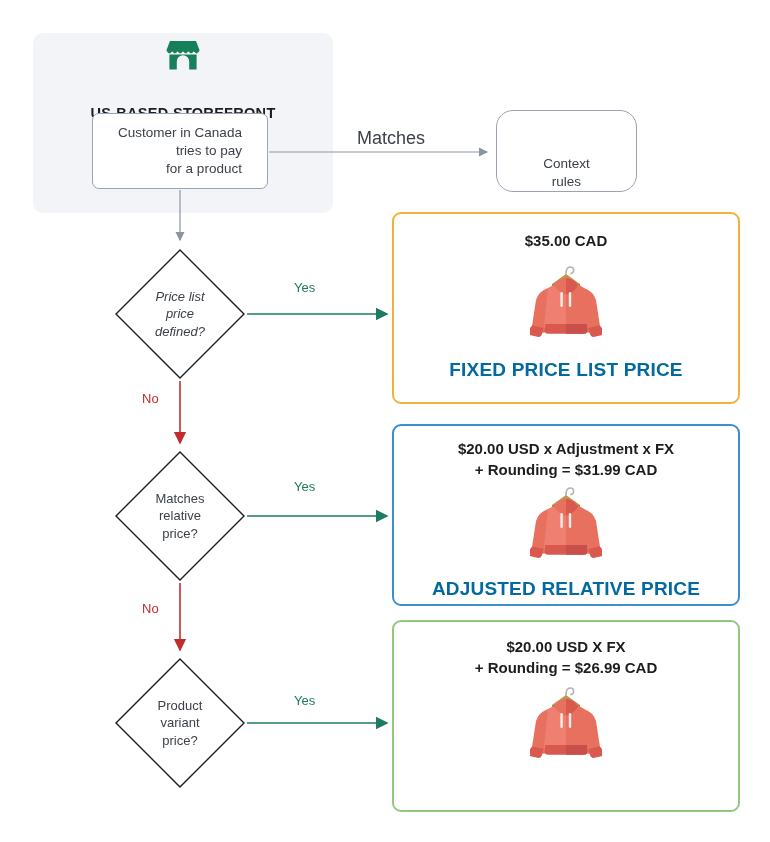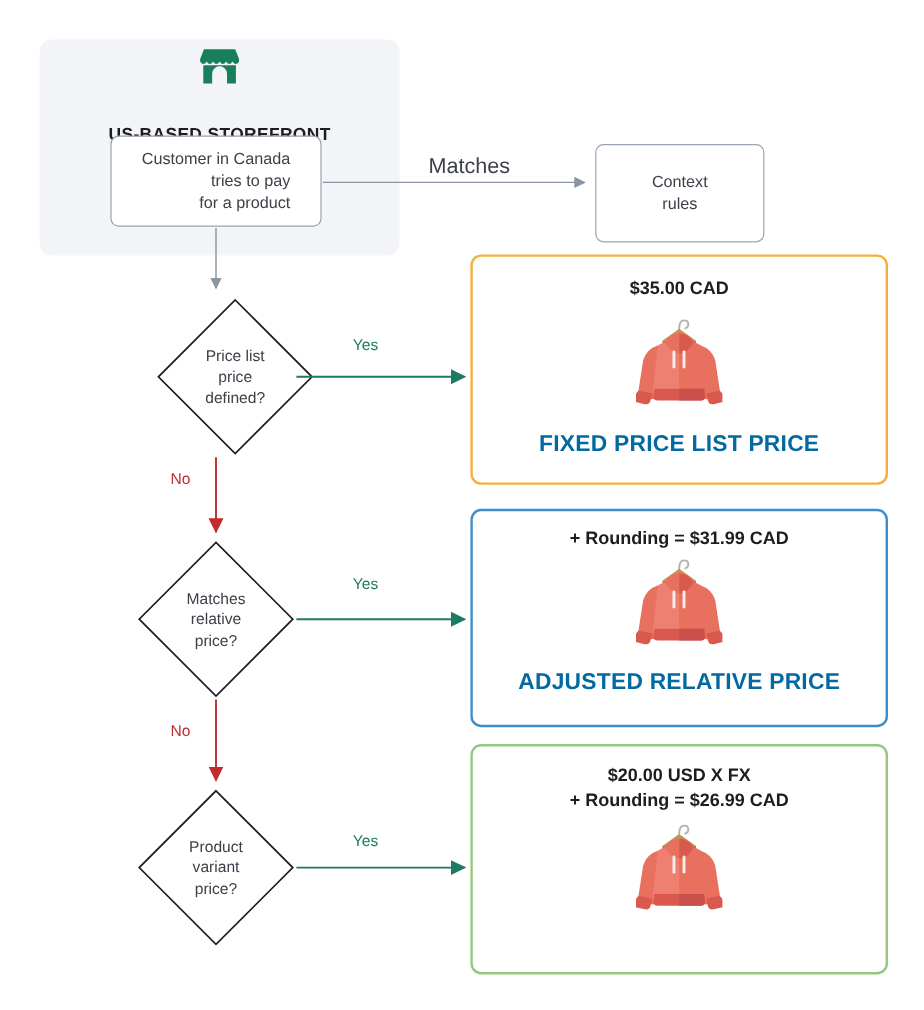--- a/index.html
+++ b/index.html
@@ -71,26 +71,25 @@
   }
 
   .context-box {
     position: absolute;
     left: 496px;
     top: 110px;
     width: 141px;
     height: 82px;
     background: #ffffff;
     border: 1px solid #9aa3b0;
-    border-radius: 7px;
+    border-radius: 17px;
     box-sizing: border-box;
     display: flex;
-    align-items: center;
+    align-items: flex-end;
     justify-content: center;
-    margin-top: 10px;
   }
   .context-box .ctx-text {
     font-size: 13.5px;
     line-height: 18px;
     color: #3c4149;
     text-align: center;
   }
 
   .matches-label {
     position: absolute;
@@ -221,21 +220,21 @@
 
   <div class="context-box">
     <div class="ctx-text">
       <div>Context</div>
       <div>rules</div>
     </div>
   </div>
 
   <div class="matches-label">Matches</div>
 
-  <div class="diamond-wrap" style="left:130px; top:248px;">
+  <div class="diamond-wrap" style="left:114px; top:248px;font-style:italic;">
     <svg width="132" height="132" aria-hidden="true">
       <polygon points="66,2 130,66 66,130 2,66" fill="#ffffff" stroke="#1d1d1f" stroke-width="1.4"></polygon>
     </svg>
     <div class="diamond-label">
       <div>
         <div>Price list</div>
         <div>price</div>
         <div>defined?</div>
       </div>
     </div>
@@ -333,20 +332,21 @@
 
         <path d="M15.2 63 h41.6 l0.6 6 q0.4 3.8 -3.6 3.8 H18.2 q-4 0 -3.6 -3.8 Z" fill="#d9594f"></path>
         <path d="M36 63 h20.8 l0.6 6 q0.4 3.8 -3.6 3.8 H36 Z" fill="#c9504a"></path>
       </svg>
     </div>
     <div class="card-foot">FIXED PRICE LIST PRICE</div>
   </div>
 
   <div class="card" id="card-1">
     <div class="card-head">
+      <div>$20.00 USD x Adjustment x FX</div>
       <div>+ Rounding = $31.99 CAD</div>
     </div>
     <div class="card-art">
       <svg class="hoodie" width="72" height="86" viewBox="0 0 72 86" aria-hidden="true">
         <path d="M36 13 q0 -7 4.2 -7 q3.4 0 3.4 3.2 q0 2.6 -2.6 3.4" fill="none" stroke="#b3b3b3" stroke-width="1.6" stroke-linecap="round"></path>
         <path d="M36 13 L22 23 L50 23 Z" fill="#c4934f"></path>
         <path d="M22 23 L50 23 L50 25.2 L22 25.2 Z" fill="#ab7e41"></path>
         <path d="M18 27 q-9 3 -12 12 l-4 26 q-0.6 4 3.4 5 l6.6 1.6 q4 0.8 5 -3.2 l6 -22 Z" fill="#e8705f"></path>
         <path d="M54 27 q9 3 12 12 l4 26 q0.6 4 -3.4 5 l-6.6 1.6 q-4 0.8 -5 -3.2 l-6 -22 Z" fill="#e8705f"></path>
         <path d="M2.3 64.4 l11.2 2.6 l-1.4 5.8 q-0.9 3.8 -4.8 3 l-6.6 -1.6 q-3.8 -1 -2.8 -4.8 Z" fill="#d9594f"></path>

